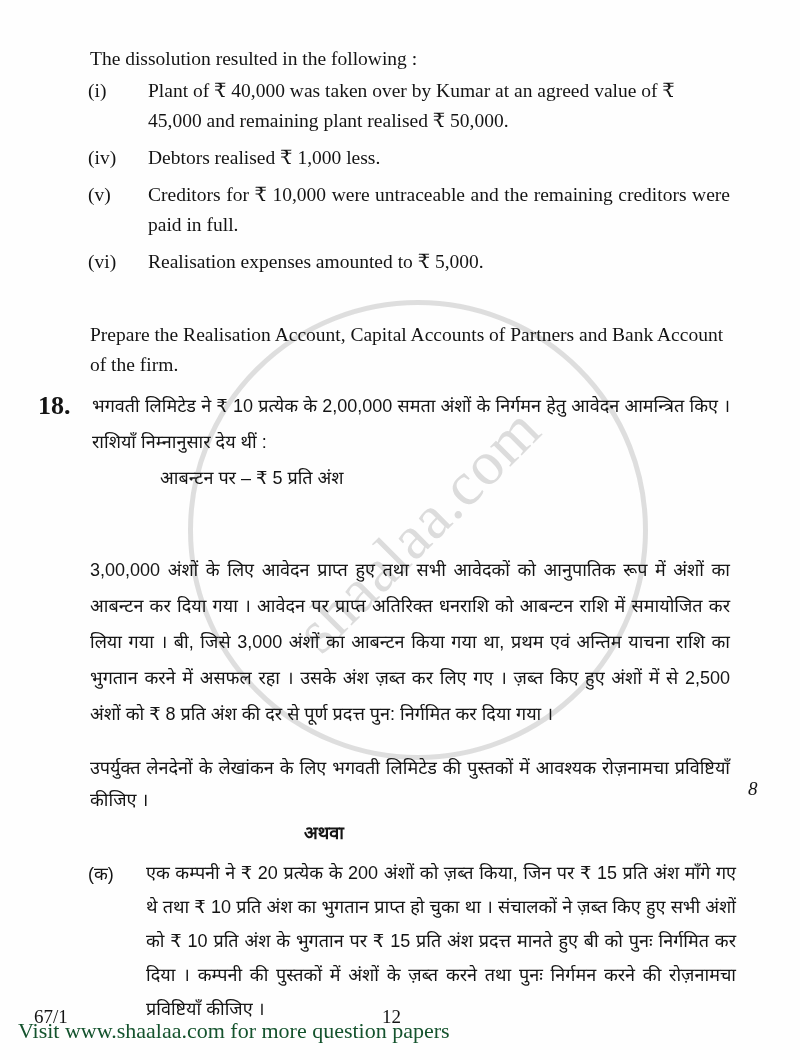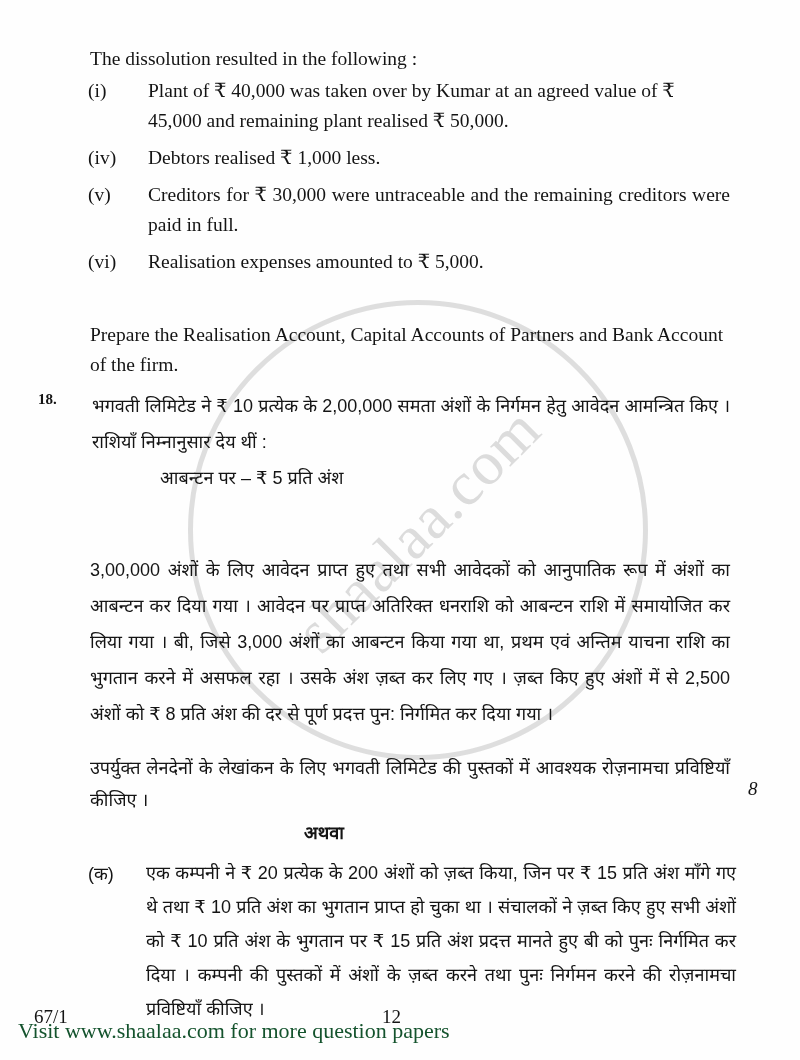--- a/index.html
+++ b/index.html
@@ -100,21 +100,21 @@
     top: 320px;
     width: 640px;
   }
 
   
   .qnum {
     position: absolute;
     left: 38px;
     top: 391px;
     font-weight: bold;
-    font-size: 15px;
+    font-size: 26px;
     font-family: "Liberation Serif", "DejaVu Serif", serif;
   }
   .q18-intro {
     position: absolute;
     left: 92px;
     top: 388px;
     width: 638px;
     text-align: justify;
     text-align-last: left;
   }
@@ -224,21 +224,21 @@
 
 
 
       <div class="ritem">
         <div class="rmark en">(iv)</div>
         <div class="rbody en">Debtors realised ₹ 1,000 less.</div>
       </div>
 
       <div class="ritem">
         <div class="rmark en">(v)</div>
-        <div class="rbody en just">Creditors for ₹ 30,000 were untraceable and the remaining creditors were paid in full.</div>
+        <div class="rbody en just">Creditors for ₹ 10,000 were untraceable and the remaining creditors were paid in full.</div>
       </div>
 
       <div class="ritem">
         <div class="rmark en">(vi)</div>
         <div class="rbody en">Realisation expenses amounted to ₹ 5,000.</div>
       </div>
 
     </div>
 
     <div class="prepare en">Prepare the Realisation Account, Capital Accounts of Partners and Bank Account of the firm.</div>

